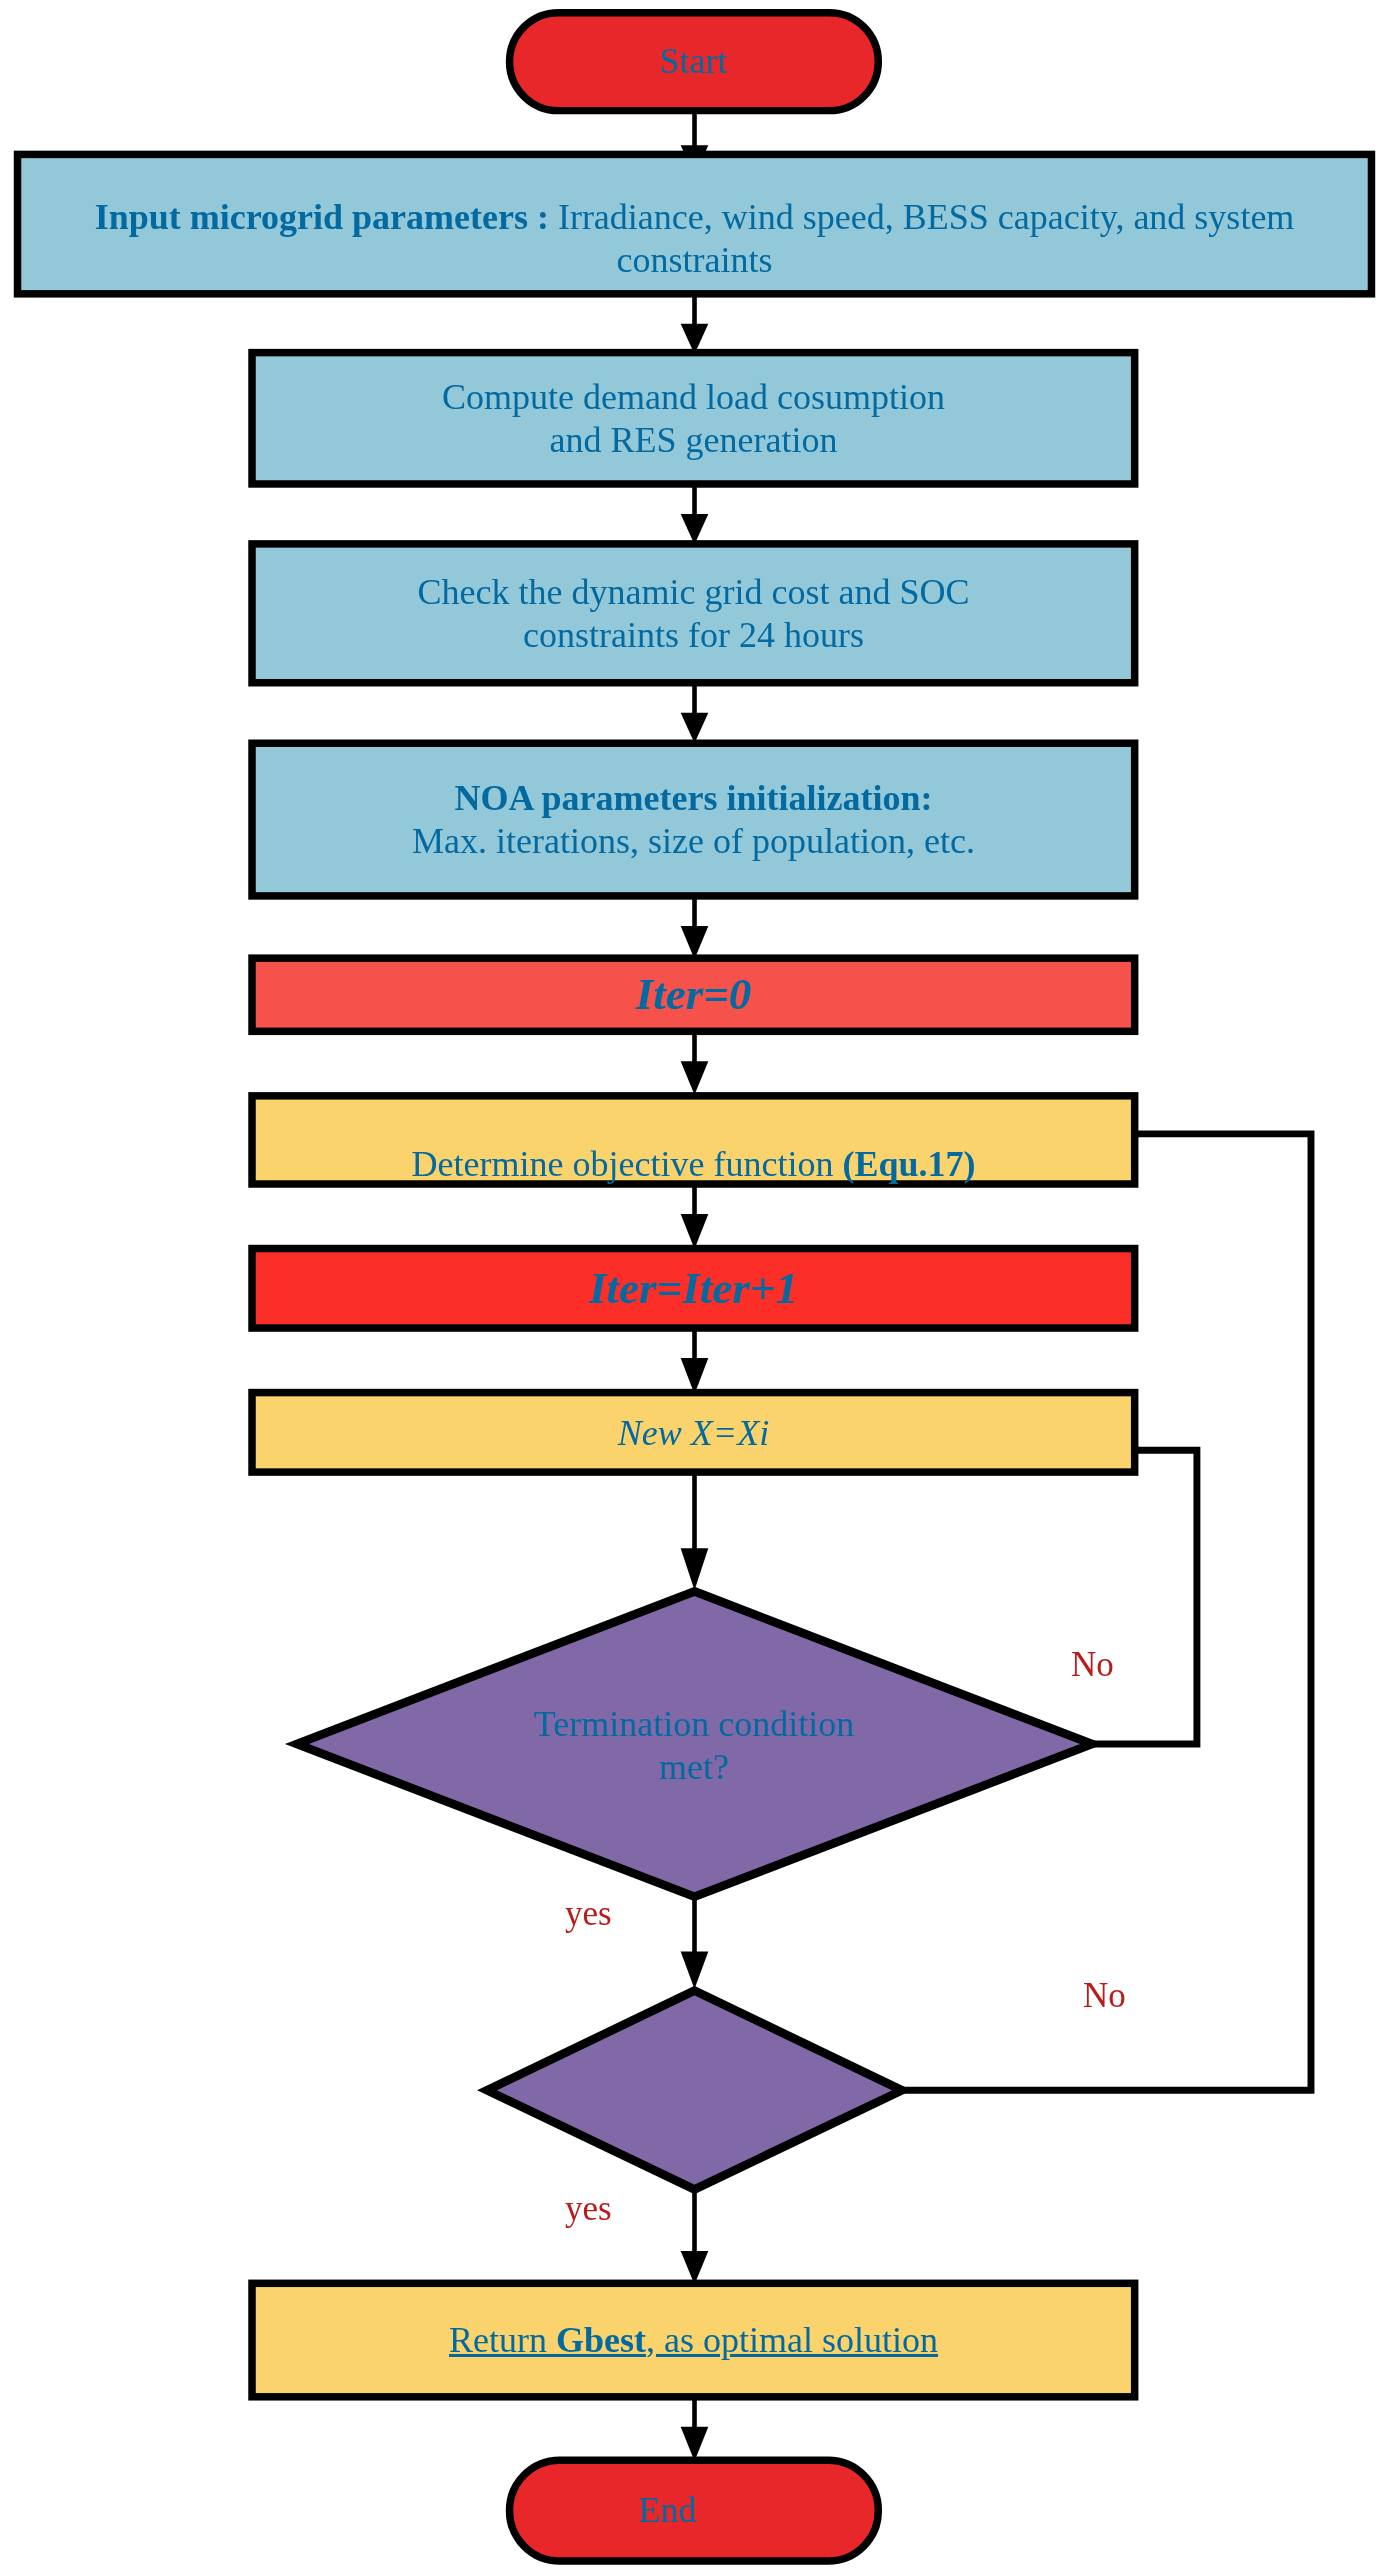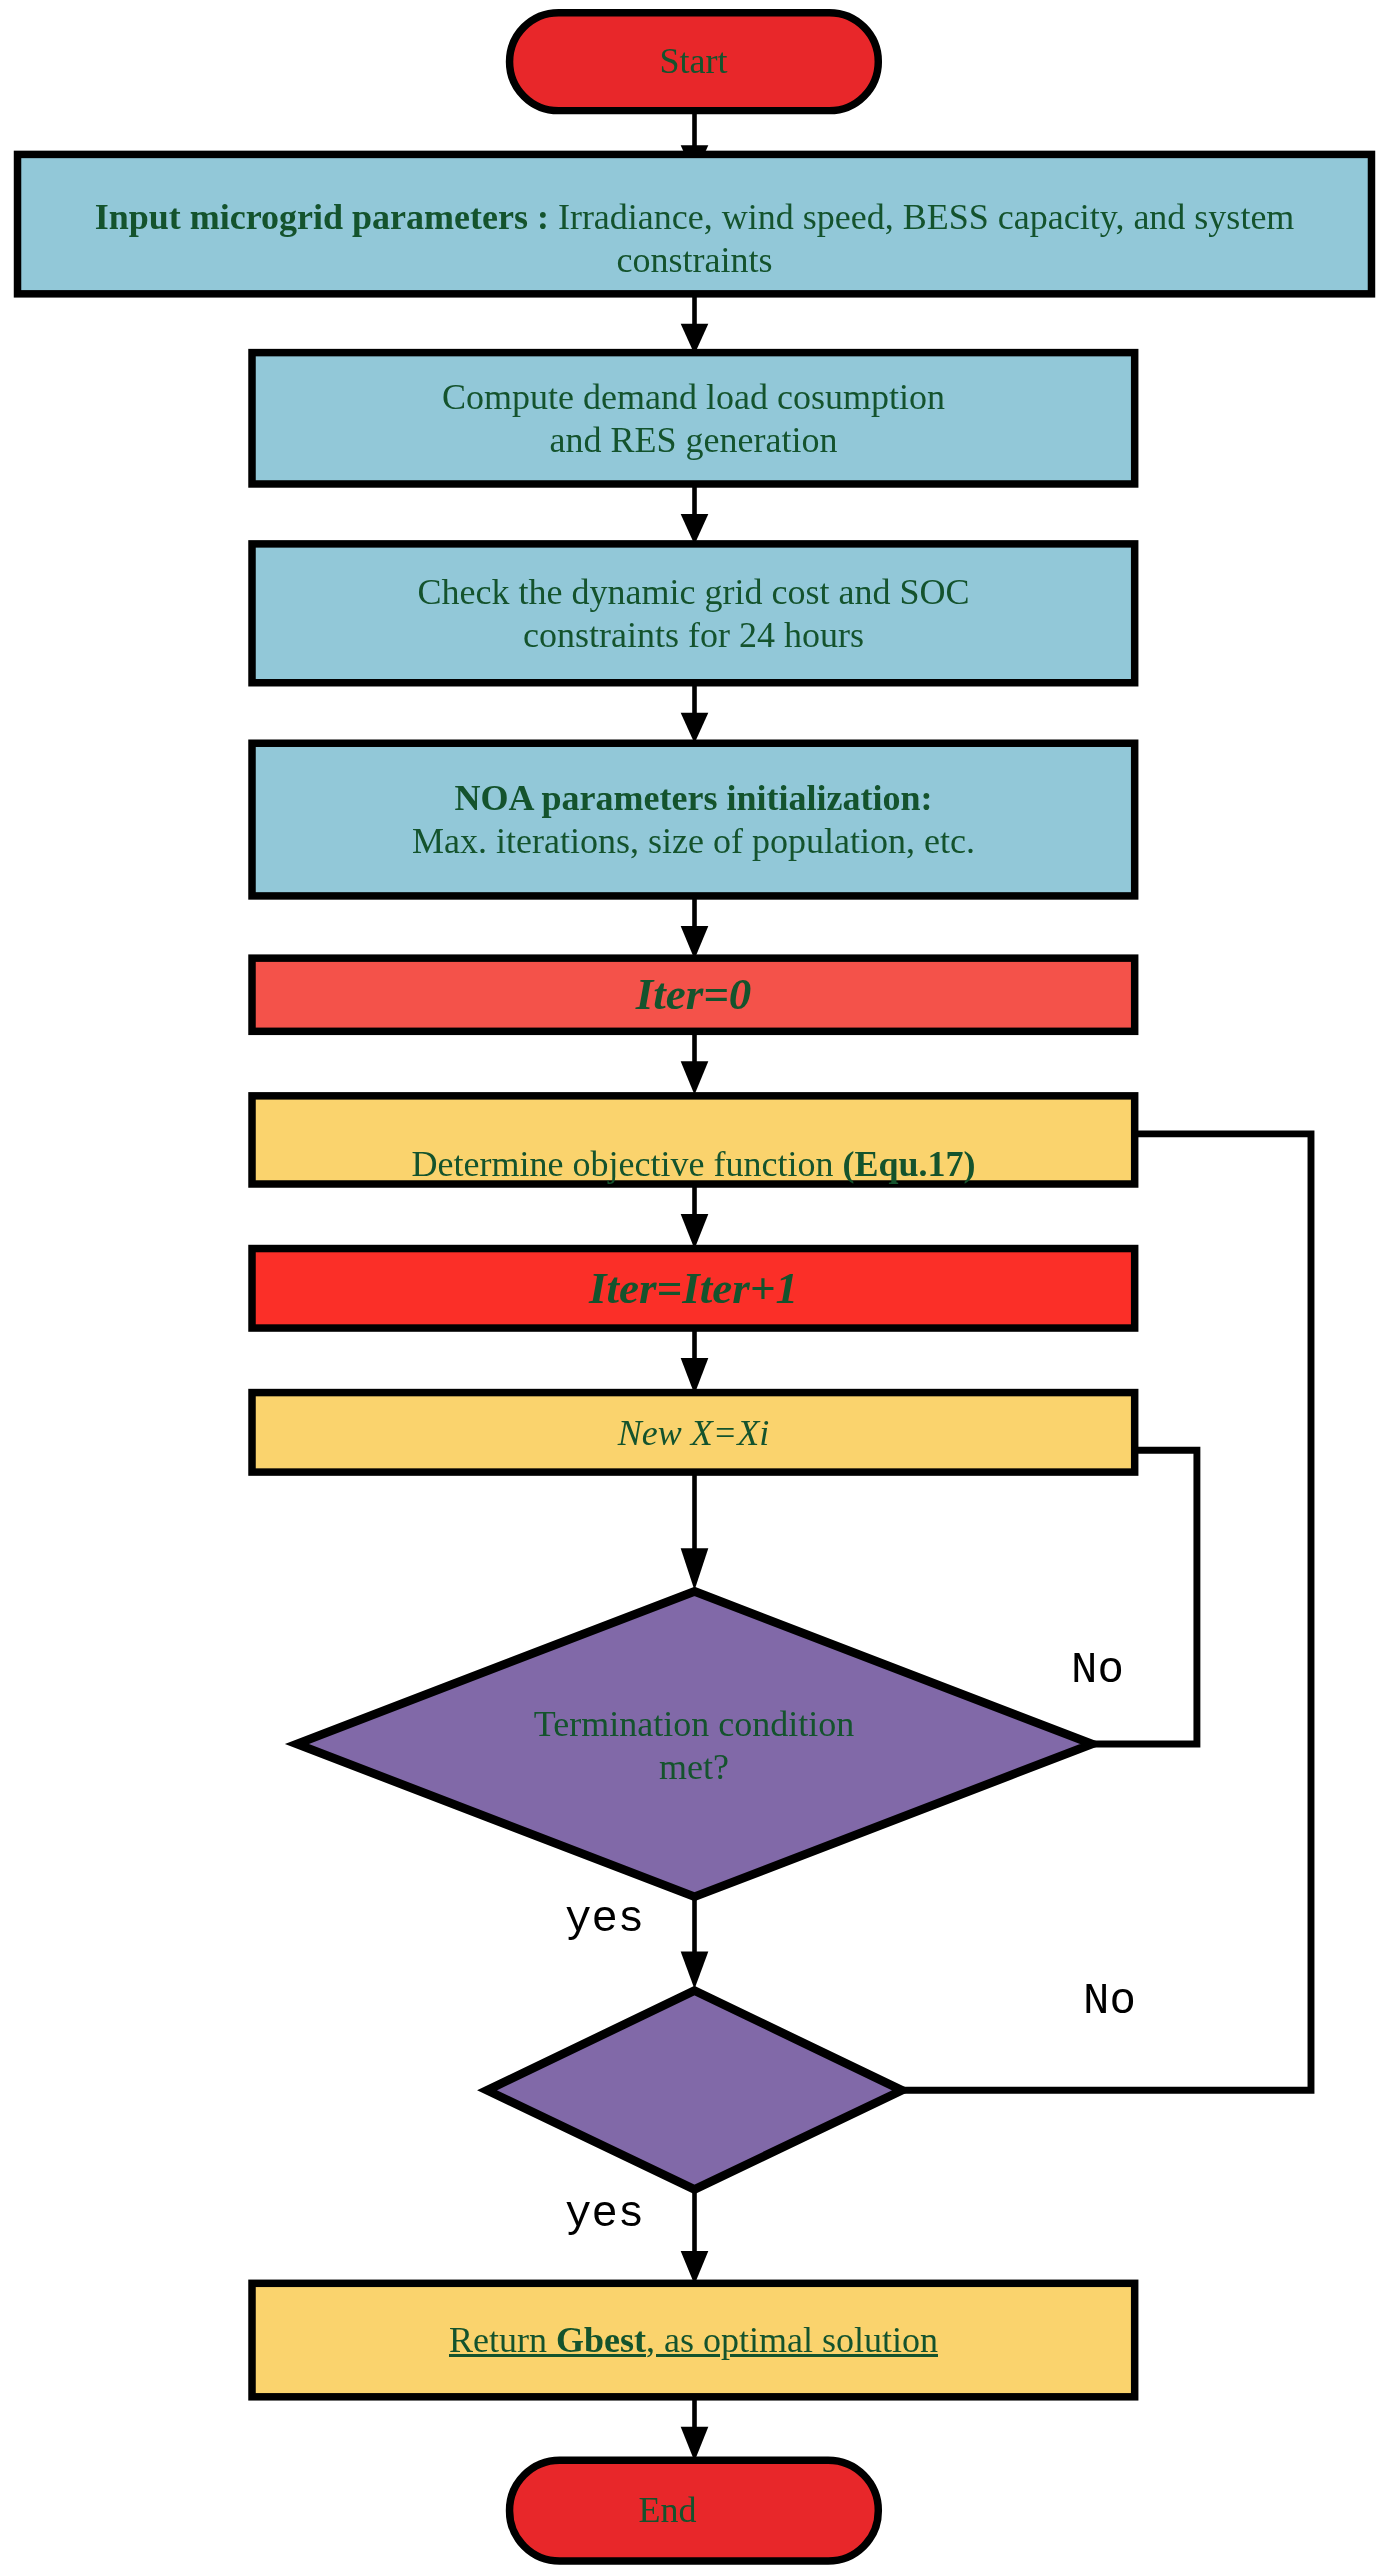--- a/index.html
+++ b/index.html
@@ -54,35 +54,35 @@
     fill: #000000;
     stroke: none;
   }
   .node-text {
     position: absolute;
     display: flex;
     flex-direction: column;
     align-items: center;
     justify-content: center;
     text-align: center;
-    color: #14532d;
+    color: #0369a1;
     line-height: 1.18;
     pointer-events: none;
     font-family: "Liberation Serif", "DejaVu Serif", serif;
   }
   .t-process { font-size: 36px; }
   .t-terminal { font-size: 36px; }
   .t-iter { font-size: 45px; font-style: italic; font-weight: bold; }
   .t-newx  { font-size: 36px; font-style: italic; }
   .t-diamond { font-size: 36px; }
   .edge-label {
     position: absolute;
-    font-size: 44px;
-    color: #000000;
-    font-family: Liberation Mono, monospace;
+    font-size: 35px;
+    color: #b91c1c;
+    font-family: Liberation Serif, serif;
     white-space: nowrap;
     pointer-events: none;
   }
   .b { font-weight: bold; }
 </style>
 </head>
 <body>
 
 <div id="flow-root">
 

